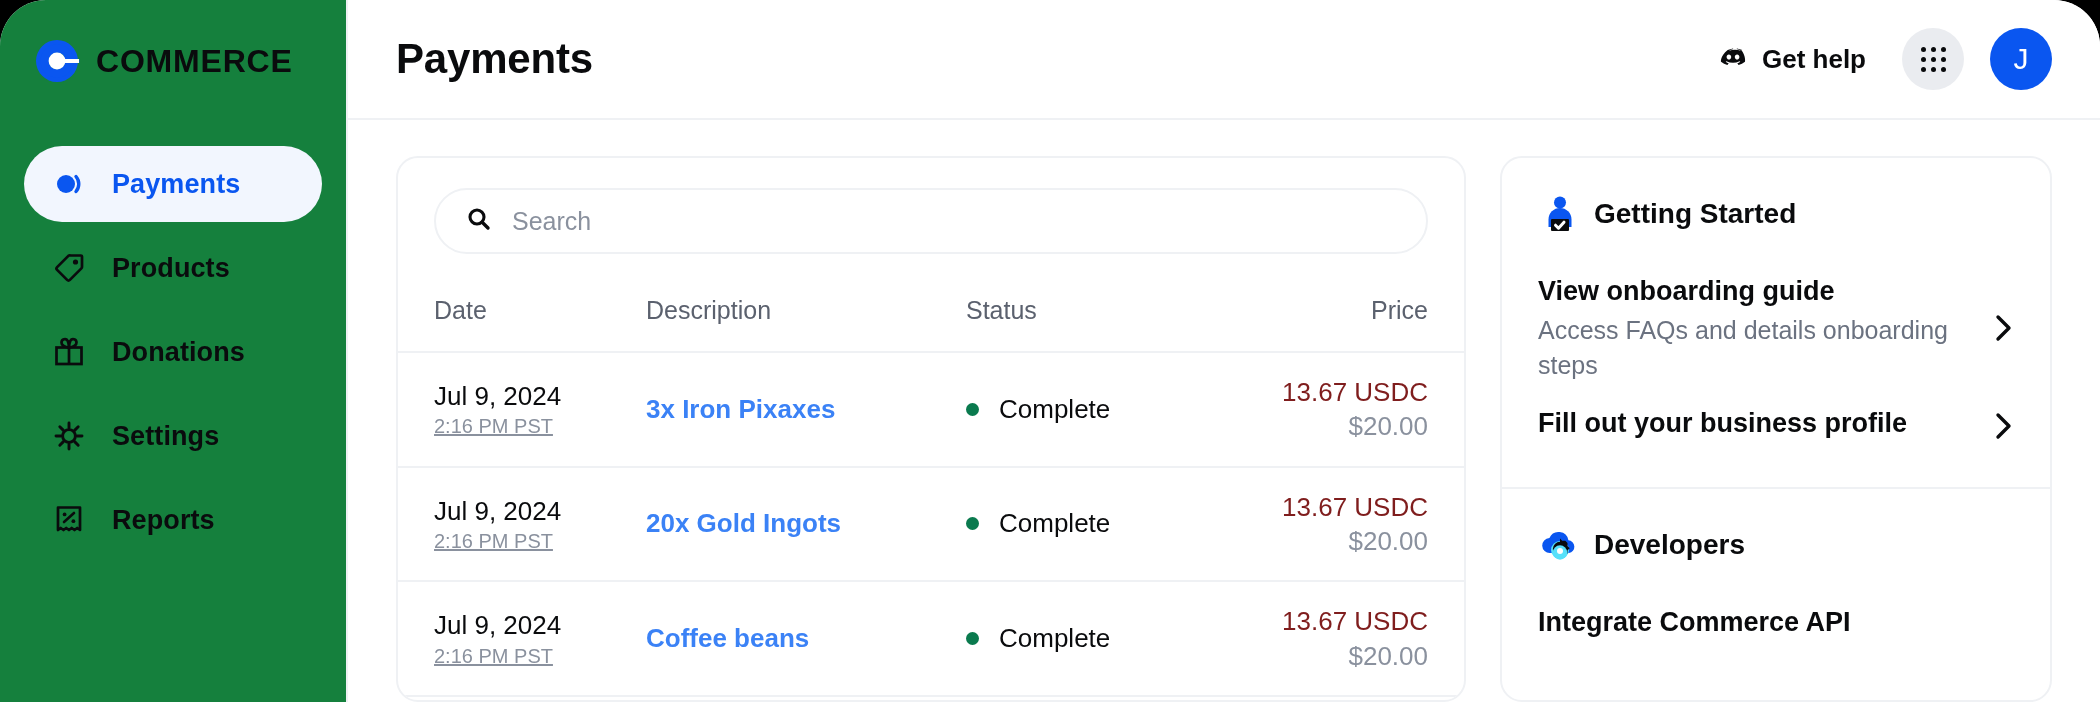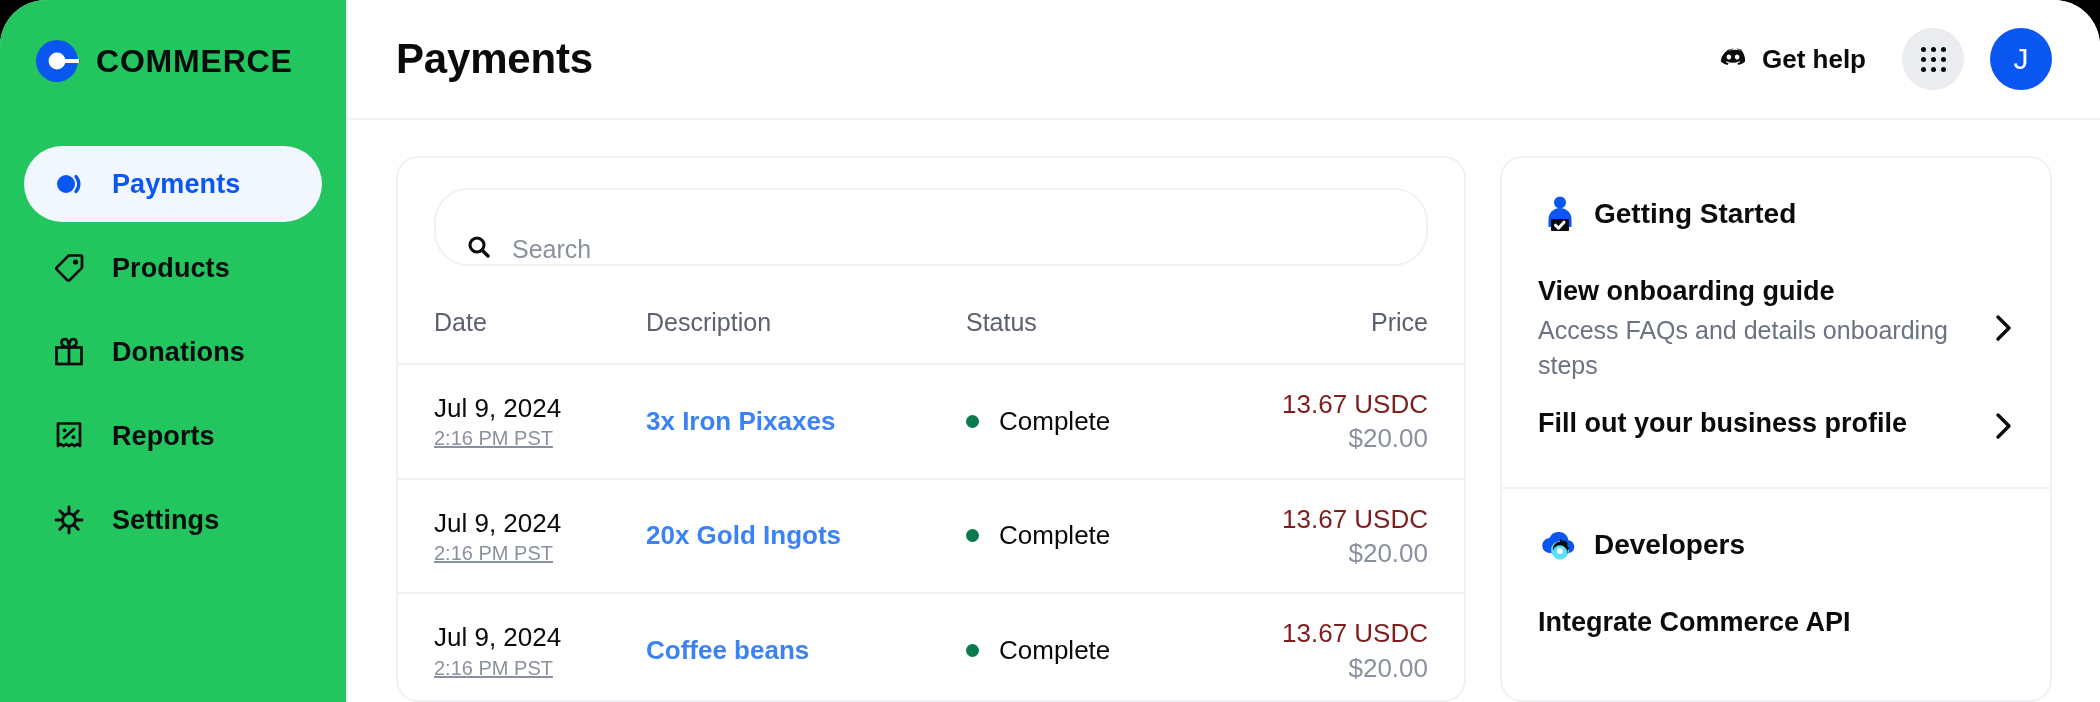--- a/index.html
+++ b/index.html
@@ -21,21 +21,21 @@
     border-top-right-radius: 46px;
     overflow: hidden;
     display: flex;
   }
 
   
   .sidebar {
     width: 348px;
     flex: 0 0 348px;
     height: 100%;
-    background: #22c55e;
+    background: #15803d;
     border-right: 2px solid #eff1f4;
     padding-top: 30px;
   }
 
   .brand {
     display: flex;
     align-items: center;
     gap: 16px;
     padding: 0 0 0 34px;
     height: 62px;
@@ -157,25 +157,25 @@
     flex: 1 1 auto;
     background: #ffffff;
     border: 2px solid #eff1f4;
     border-radius: 22px;
     min-width: 0;
     overflow: hidden;
   }
 
   .search-wrap { padding: 30px 36px 28px 36px; }
   .search-box {
-    height: 78px;
+    height: 66px;
     border: 2px solid #eff1f4;
     border-radius: 34px;
     display: flex;
-    align-items: flex-end;
+    align-items: center;
     gap: 20px;
     padding: 0 30px;
   }
   .search-input {
     border: none;
     outline: none;
     flex: 1 1 auto;
     font-family: "Liberation Sans", sans-serif;
     font-size: 25px;
     color: #0a0b0d;
@@ -290,32 +290,20 @@
       <div class="nav-item">
         <span class="nav-ico">
           <svg viewBox="0 0 34 34" width="34" height="34" aria-hidden="true">
             <rect x="4.5" y="12.5" width="25" height="16.5" fill="none" stroke="#0a0b0d" stroke-width="2.7"></rect>
             <line x1="17" y1="12.5" x2="17" y2="29" stroke="#0a0b0d" stroke-width="2.7"></line>
             <path d="M17 12.5c-4-0.5-7.5-2-7.5-5a3.3 3.3 0 0 1 6.2-1.6c0.7 1.4 1.1 3.6 1.3 6.6z" fill="none" stroke="#0a0b0d" stroke-width="2.7" stroke-linejoin="round"></path>
             <path d="M17 12.5c4-0.5 7.5-2 7.5-5a3.3 3.3 0 0 0-6.2-1.6c-0.7 1.4-1.1 3.6-1.3 6.6z" fill="none" stroke="#0a0b0d" stroke-width="2.7" stroke-linejoin="round"></path>
           </svg>
         </span>
         <span class="nav-label">Donations</span>
-      </div>
-
-      <div class="nav-item">
-        <span class="nav-ico">
-          <svg viewBox="0 0 34 34" width="34" height="34" aria-hidden="true">
-            <path d="M6 4.5h22v22.5l-2.8-2-2.7 2-2.8-2-2.7 2-2.8-2-2.7 2-2.8-2-2.7 2z" fill="none" stroke="#0a0b0d" stroke-width="2.7" stroke-linejoin="round"></path>
-            <line x1="12" y1="19" x2="22" y2="10" stroke="#0a0b0d" stroke-width="2.6" stroke-linecap="round"></line>
-            <circle cx="12.6" cy="11.4" r="1.9" fill="#0a0b0d"></circle>
-            <circle cx="21.4" cy="18.2" r="1.9" fill="#0a0b0d"></circle>
-          </svg>
-        </span>
-        <span class="nav-label">Reports</span>
       </div>
 
       <div class="nav-item">
         <span class="nav-ico">
           <svg viewBox="0 0 34 34" width="34" height="34" aria-hidden="true">
             <g stroke="#0a0b0d" stroke-width="2.9" stroke-linecap="round">
               <line x1="17" y1="4" x2="17" y2="9"></line>
               <line x1="17" y1="25" x2="17" y2="30"></line>
               <line x1="4" y1="17" x2="9" y2="17"></line>
               <line x1="25" y1="17" x2="30" y2="17"></line>
@@ -323,20 +311,32 @@
               <line x1="22.6" y1="22.6" x2="26.2" y2="26.2"></line>
               <line x1="26.2" y1="7.8" x2="22.6" y2="11.4"></line>
               <line x1="11.4" y1="22.6" x2="7.8" y2="26.2"></line>
             </g>
             <circle cx="17" cy="17" r="6.4" fill="none" stroke="#0a0b0d" stroke-width="2.9"></circle>
           </svg>
         </span>
         <span class="nav-label">Settings</span>
       </div>
 
+      <div class="nav-item">
+        <span class="nav-ico">
+          <svg viewBox="0 0 34 34" width="34" height="34" aria-hidden="true">
+            <path d="M6 4.5h22v22.5l-2.8-2-2.7 2-2.8-2-2.7 2-2.8-2-2.7 2-2.8-2-2.7 2z" fill="none" stroke="#0a0b0d" stroke-width="2.7" stroke-linejoin="round"></path>
+            <line x1="12" y1="19" x2="22" y2="10" stroke="#0a0b0d" stroke-width="2.6" stroke-linecap="round"></line>
+            <circle cx="12.6" cy="11.4" r="1.9" fill="#0a0b0d"></circle>
+            <circle cx="21.4" cy="18.2" r="1.9" fill="#0a0b0d"></circle>
+          </svg>
+        </span>
+        <span class="nav-label">Reports</span>
+      </div>
+
     </nav>
   </aside>
 
   <section class="main">
 
     <header class="topbar">
       <h1 class="page-title">Payments</h1>
 
       <div class="topbar-right">
 

